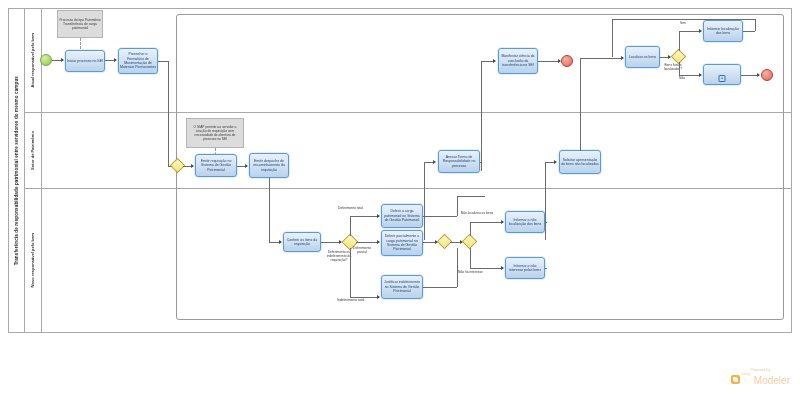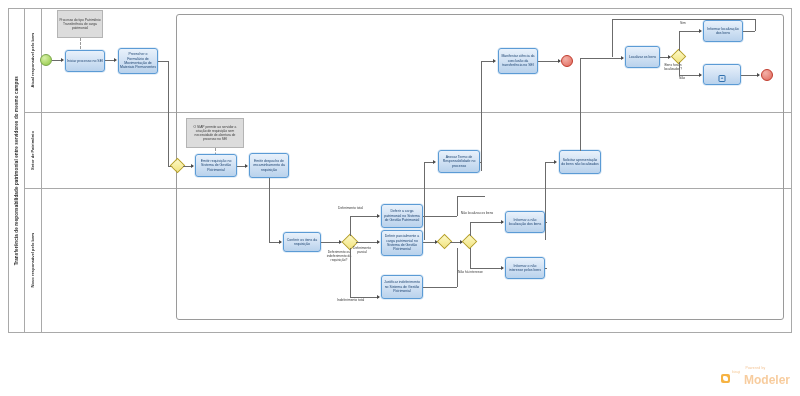--- a/index.html
+++ b/index.html
@@ -116,21 +116,21 @@
   .brand .row{display:flex;align-items:center;gap:2px;}
   .brand .mk{
     width:9px;height:9px;border-radius:2px;
     background:#f5a623;position:relative;
   }
   .brand .mk:after{
     content:"";position:absolute;left:2.2px;top:2px;width:4.6px;height:4.8px;
     background:#fff;border-radius:1px 3px 1px 3px;
   }
   .brand .bz{font-size:3.2px;color:#f3c28a;text-align:left;line-height:1;}
-  .brand .md{font-size:12px;color:#f6c48e;font-weight:bold;line-height:1;padding-left:12px;}
+  .brand .md{font-size:10px;color:#f6c48e;font-weight:normal;line-height:1;padding-left:12px;}
 </style>
 </head>
 <body>
 
 <div id="stage">
 
   <div class="pool" style="left:8px;top:8px;width:784px;height:325px;">
 
     <div class="pool-title">
       <span>Transferência de responsabilidade patrimonial entre servidores do mesmo campus</span>

